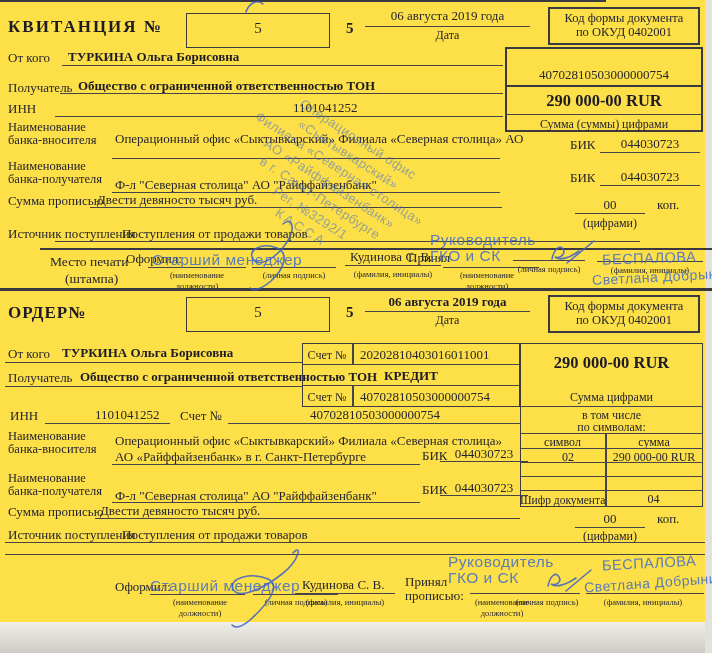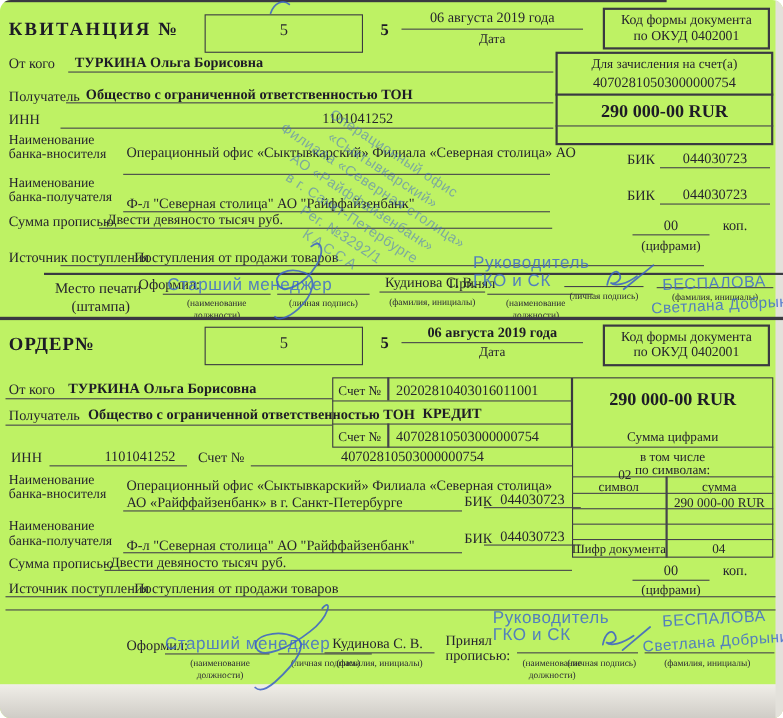--- a/index.html
+++ b/index.html
@@ -1,17 +1,17 @@
 <!DOCTYPE html>
 <html><head>
 <meta charset="utf-8">
 <style>
   html,body{margin:0;padding:0;}
-  #page{position:relative;width:712px;height:653px;background:#bef264;overflow:hidden;
-        font-family:"Liberation Serif", serif;color:#26242e;border-radius:10px;}
+  #page{position:relative;width:712px;height:653px;background:#fde047;overflow:hidden;
+        font-family:"Liberation Serif", serif;color:#26242e;}
   .t{position:absolute;font-size:13px;white-space:nowrap;line-height:1.05;}
   .b{font-weight:bold;color:#1d1b26;}
   .c{text-align:center;}
   .sm{font-size:12px;}
   .xs{font-size:12.5px;}
   .hint{position:absolute;font-size:8.5px;color:#2a2833;text-align:center;line-height:1.3;white-space:normal;}
   .hl{position:absolute;height:1px;background:#45444b;}
   .hl2{position:absolute;height:2px;background:#3a3941;}
   .vl{position:absolute;width:1.5px;background:#45444b;}
   .bx{position:absolute;border:1.5px solid #3a3941;box-sizing:border-box;}
@@ -41,25 +41,25 @@
 
   <div class="bx2" style="left:548px;top:7px;width:152px;height:38px"></div>
   <div class="t c xs" style="left:548px;top:12px;width:152px">Код формы документа</div>
   <div class="t c xs" style="left:548px;top:26px;width:152px">по ОКУД 0402001</div>
 
   <div class="t" style="left:8px;top:51px">От кого</div>
   <div class="t b" style="left:68px;top:50px">ТУРКИНА Ольга Борисовна</div>
   <div class="hl" style="left:62px;top:65px;width:441px"></div>
 
   <div class="bx2" style="left:505px;top:47px;width:198px;height:85px"></div>
-  <div class="t c sm" style="left:505px;top:52px;width:198px">Для зачисления на счет(а)</div>
   <div class="t c" style="left:505px;top:68px;width:198px">40702810503000000754</div>
   <div class="hl2" style="left:505px;top:85px;width:198px"></div>
   <div class="t c b" style="left:505px;top:92px;width:198px;font-size:16.5px">290 000-00 RUR</div>
   <div class="hl" style="left:505px;top:114px;width:198px"></div>
+  <div class="t c sm" style="left:505px;top:118px;width:198px">Сумма (суммы) цифрами</div>
 
   <div class="t" style="left:8px;top:81px">Получатель</div>
   <div class="t b" style="left:78px;top:79px">Общество с ограниченной ответственностью ТОН</div>
   <div class="hl" style="left:60px;top:93px;width:443px"></div>
 
   <div class="t" style="left:8px;top:102px">ИНН</div>
   <div class="t" style="left:293px;top:101px">1101041252</div>
   <div class="hl" style="left:55px;top:116px;width:448px"></div>
 
   <div class="t xs" style="left:8px;top:121px">Наименование</div>
@@ -141,21 +141,21 @@
   <div class="bx" style="left:520px;top:343px;width:183px;height:164px"></div>
   <div class="t c b" style="left:520px;top:354px;width:183px;font-size:16.5px">290 000-00 RUR</div>
   <div class="t c sm" style="left:520px;top:391px;width:183px">Сумма цифрами</div>
   <div class="hl" style="left:520px;top:406px;width:183px"></div>
   <div class="t c sm" style="left:520px;top:409px;width:183px">в том числе</div>
   <div class="t c sm" style="left:520px;top:421px;width:183px">по символам:</div>
   <div class="hl" style="left:520px;top:433px;width:183px"></div>
   <div class="t c sm" style="left:520px;top:436px;width:85px">символ</div>
   <div class="t c sm" style="left:605px;top:436px;width:98px">сумма</div>
   <div class="hl" style="left:520px;top:448px;width:183px"></div>
-  <div class="t c sm" style="left:520px;top:425px;width:96px">02</div>
+  <div class="t c sm" style="left:520px;top:451px;width:96px">02</div>
   <div class="t c sm" style="left:605px;top:451px;width:98px">290 000-00 RUR</div>
   <div class="hl" style="left:520px;top:462px;width:183px"></div>
   <div class="hl" style="left:520px;top:476px;width:183px"></div>
   <div class="hl" style="left:520px;top:490px;width:183px"></div>
   <div class="t c" style="left:520px;top:494px;width:85px;font-size:11.5px">Шифр документа</div>
   <div class="t c sm" style="left:605px;top:493px;width:97px">04</div>
   <div class="vl" style="left:605px;top:433px;height:74px"></div>
 
   <div class="t" style="left:8px;top:347px">От кого</div>
   <div class="t b" style="left:62px;top:346px">ТУРКИНА Ольга Борисовна</div>

